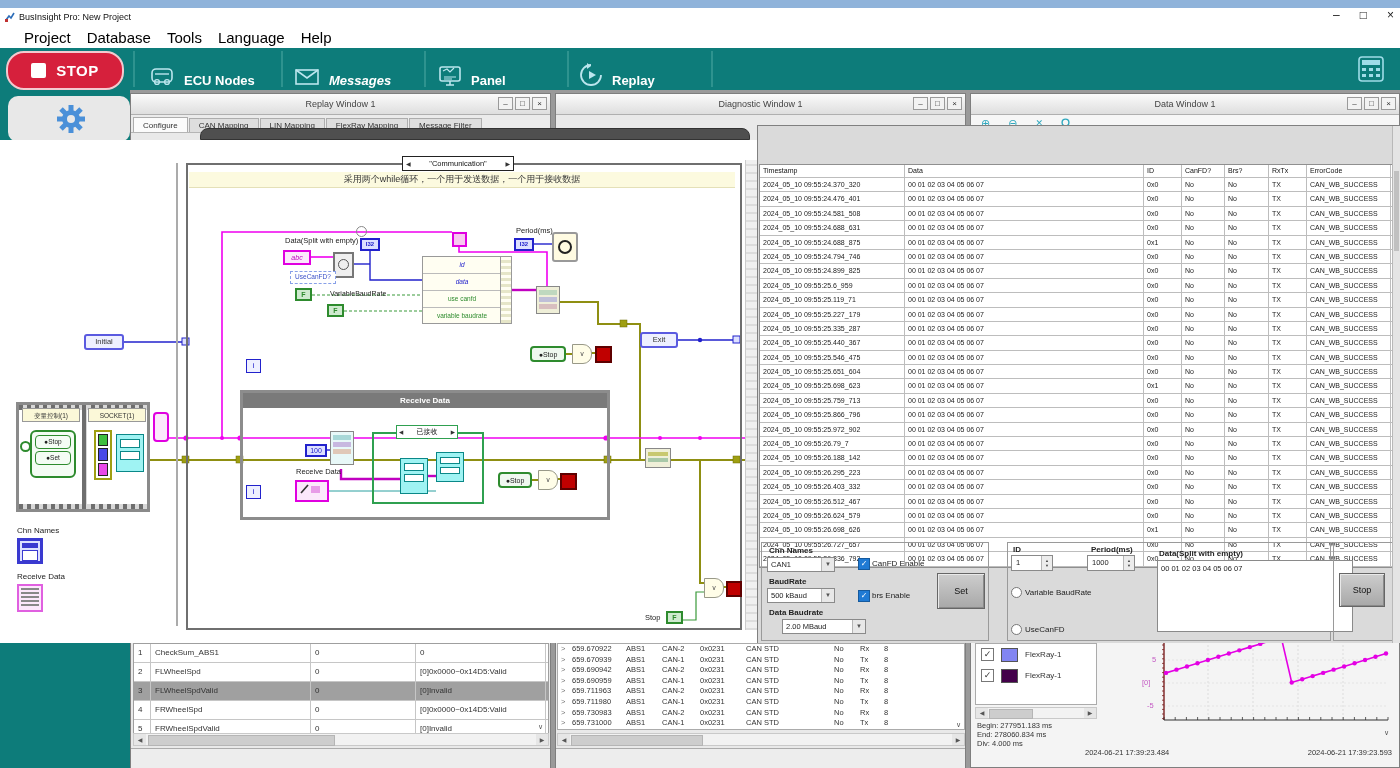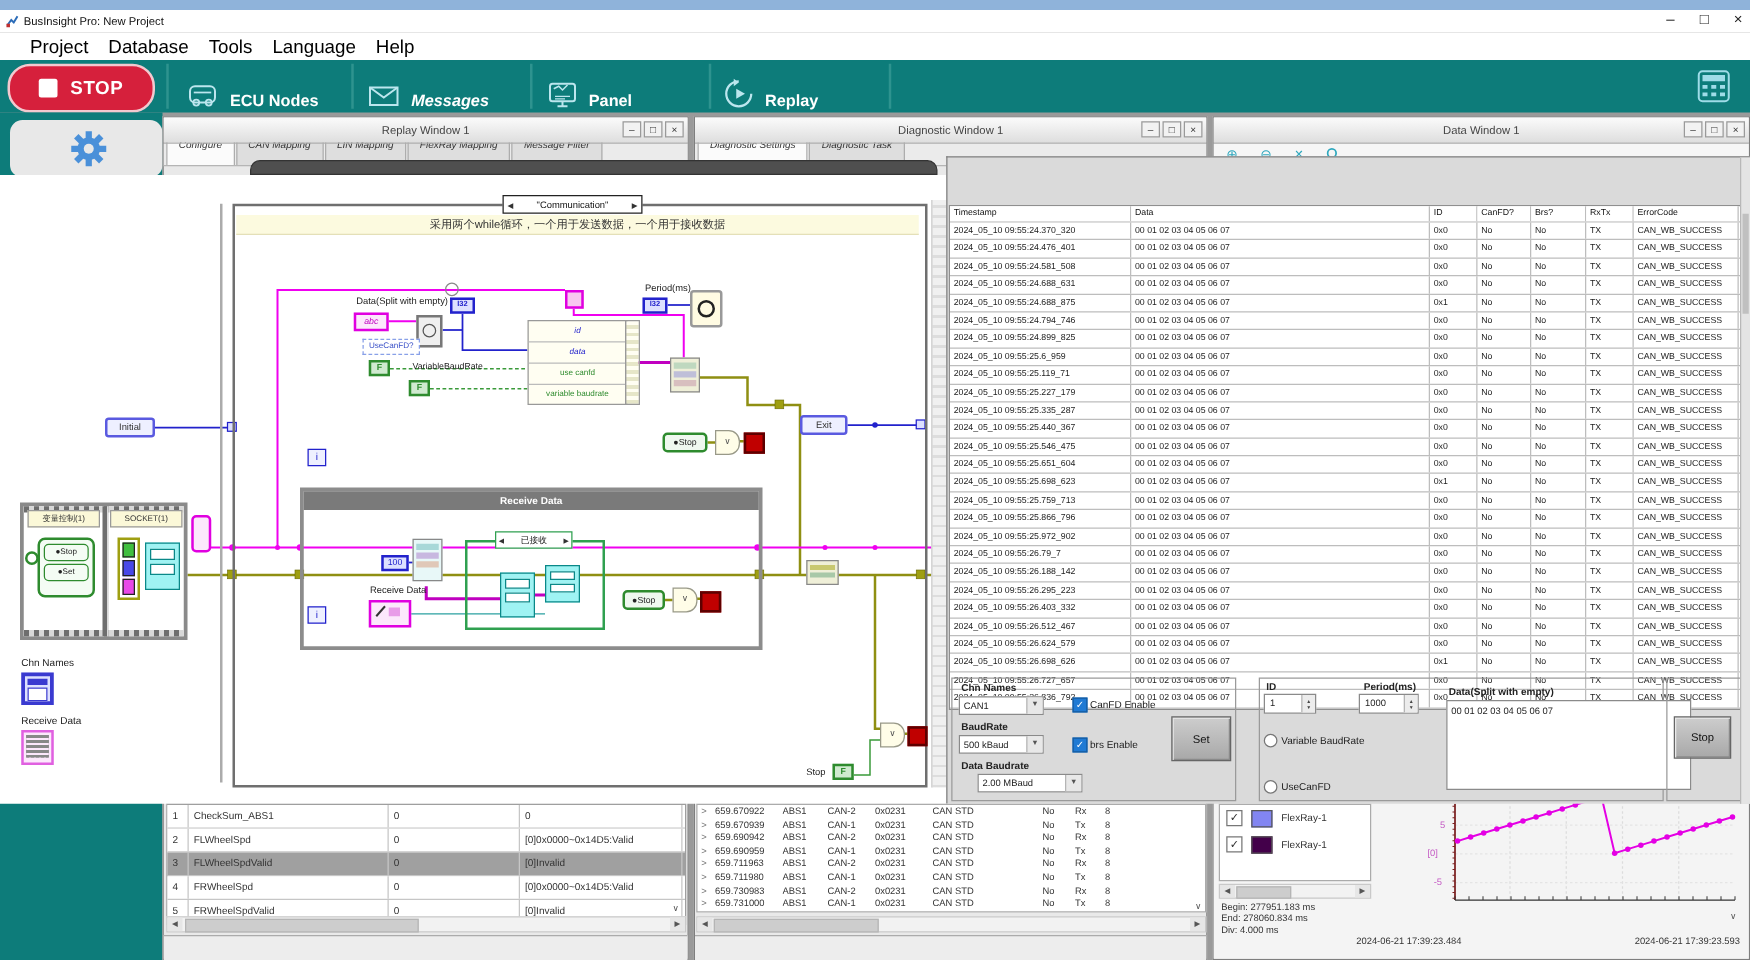--- a/index.html
+++ b/index.html
@@ -27,21 +27,21 @@
   
   #sidebar{left:0;top:90px;width:130px;height:678px;background:#0D7C7A;}
   #gearbtn{position:absolute;left:8px;top:6px;width:122px;height:46px;background:#E8E8E8;border-radius:10px;}
   
   .win{background:#E9E9E9;border:1px solid #7E7E7E;box-sizing:border-box;}
   .wtitle{height:20px;background:linear-gradient(#FBFBFB,#DEDEDE);border-bottom:1px solid #AFAFAF;position:relative;
           display:flex;align-items:center;justify-content:center;font-size:9px;color:#444;}
   .wbtns{position:absolute;right:3px;top:3px;display:flex;gap:2px;}
   .wb{width:15px;height:13px;border:1px solid #9A9A9A;background:#F2F2F2;font-size:8px;line-height:12px;text-align:center;color:#333;box-sizing:border-box;}
   .tabbar{height:17px;background:#EBEBEB;border-bottom:1px solid #B5B5B5;display:flex;align-items:flex-end;padding-left:2px;}
-  .tab{font-size:8px;color:#333;padding:2px 9px 12px 9px;border:1px solid #ADADAD;border-bottom:none;background:#DEDEDE;margin-right:1px;font-style:italic;}
+  .tab{font-size:8px;color:#333;padding:2px 9px 2px 9px;border:1px solid #ADADAD;border-bottom:none;background:#DEDEDE;margin-right:1px;}
   .tab.active{background:#FBFBFB;padding-top:3px;}
   
   .hs{position:absolute;background:#F2F2F2;border:1px solid #C9C9C9;box-sizing:border-box;}
   .hs .ar{position:absolute;top:0;width:12px;height:100%;background:#E6E6E6;color:#555;font-size:6px;text-align:center;line-height:12px;}
   .hs .arl{left:0;} .hs .arr{right:0;}
   .hs .thumb{position:absolute;top:1px;height:9px;background:#CDCDCD;border:1px solid #B5B5B5;}
   .varrow{position:absolute;font-size:7px;color:#555;}
   .statusstrip{position:absolute;background:#EDEDED;border-top:1px solid #ABABAB;}
   
   #sigtable{left:133px;top:643px;width:416px;background:#fff;border:1px solid #9F9F9F;box-sizing:border-box;}
@@ -217,24 +217,20 @@
 
   <div class="abs win" style="left:555px;top:93px;width:411px;height:675px">
     <div class="wtitle">
       <span>Diagnostic Window 1</span>
       <div class="wbtns">
         <div class="wb">–</div>
         <div class="wb">□</div>
         <div class="wb">×</div>
       </div>
     </div>
-    <div class="tabbar" id="diagtabs">
-        <div class="tab active">Diagnostic Settings</div>
-        <div class="tab">Diagnostic Task</div>
-      </div>
   </div>
 
   <div class="abs win" style="left:970px;top:93px;width:430px;height:675px">
     <div class="wtitle">
       <span>Data Window 1</span>
       <div class="wbtns">
         <div class="wb">–</div>
         <div class="wb">□</div>
         <div class="wb">×</div>
       </div>

